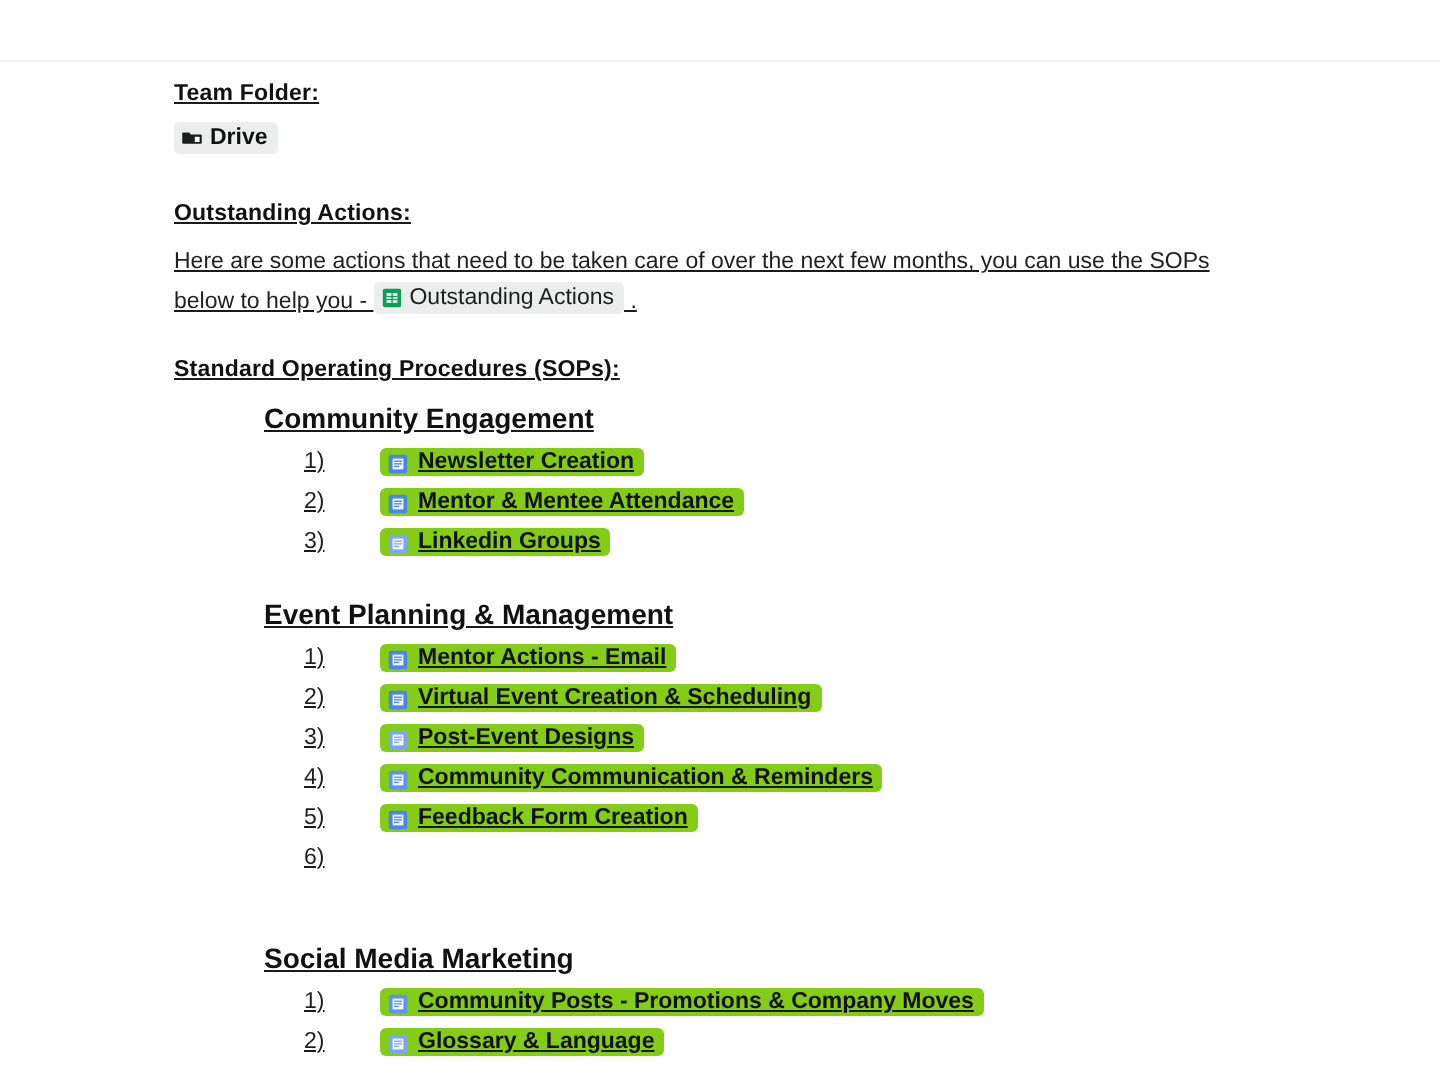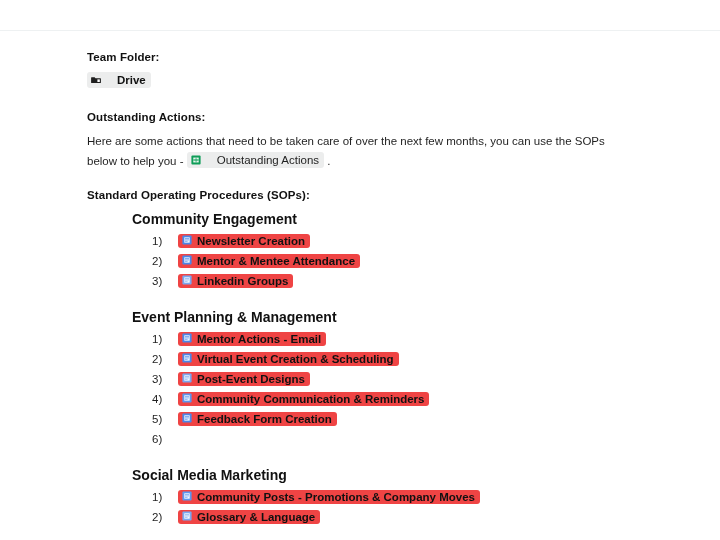--- a/index.html
+++ b/index.html
@@ -21,42 +21,43 @@
     position: absolute;
     top: 30px;
     left: 0;
     width: 720px;
     height: 1px;
     background: #eef1f2;
   }
 
   .doc {
     position: absolute;
-    top: 50px;
+    top: 40px;
     left: 87px;
     width: 600px;
+    text-decoration: underline;
   }
 
   .section-title {
     font-size: 11.5px;
     font-weight: bold;
     color: #111111;
     line-height: 15px;
     letter-spacing: 0.1px;
   }
 
   .gap-sm  { height: 6px; }
   .gap-lg  { height: 17px; }
   .gap-xl  { height: 21px; }
 
   
   .chip {
     display: inline-flex;
     align-items: center;
-    gap: 16px;
+    gap: 4px;
     background: #eceded;
     border-radius: 3px;
     padding: 1px 5px 1px 4px;
     vertical-align: baseline;
     line-height: 14px;
   }
   .chip-label {
     font-size: 11.5px;
     font-weight: bold;
     color: #111111;
@@ -103,25 +104,26 @@
     height: 20px;
   }
   .li .num {
     width: 26px;
     font-size: 11.5px;
     color: #1f1f1f;
     flex: 0 0 auto;
   }
   .li .link {
     display: inline-flex;
-    align-items: flex-start;
+    align-items: flex-end;
     gap: 5px;
-    background: #ef4444;
+    background: #84cc16;
     border-radius: 3px;
     padding: 1px 5px 1px 4px;
+    margin-left: 12px;
   }
   .li .link-label {
     font-size: 11.5px;
     font-weight: bold;
     color: #111111;
     white-space: nowrap;
   }
 </style>
 </head>
 <body>
@@ -292,21 +294,21 @@
               <rect x="3.0" y="4.6" width="4.0" height="0.65" fill="#4a86e8"></rect>
               <rect x="3.0" y="5.9" width="2.6" height="0.65" fill="#4a86e8"></rect>
             </svg>
           </span>
           <span class="link-label">Feedback Form Creation</span>
         </span>
       </div>
       <div class="li">
         <span class="num">6)</span>
       </div>
-      <div class="sub-head" style="margin-top: 18px;">Social Media Marketing</div>
+      <div class="sub-head" style="margin-top: 32px;">Social Media Marketing</div>
       <div class="li" style="margin-top: 4px;">
         <span class="num">1)</span>
         <span class="link">
           <span class="ico">
             <svg width="10" height="10" viewBox="0 0 10 10">
               <rect x="0.4" y="0.4" width="9.2" height="9.2" rx="1" fill="#5b95ee"></rect>
               <rect x="2.3" y="2.3" width="5.4" height="5.4" fill="#ffffff" opacity="0.92"></rect>
               <rect x="3.0" y="3.3" width="4.0" height="0.65" fill="#5b95ee"></rect>
               <rect x="3.0" y="4.6" width="4.0" height="0.65" fill="#5b95ee"></rect>
               <rect x="3.0" y="5.9" width="2.6" height="0.65" fill="#5b95ee"></rect>

